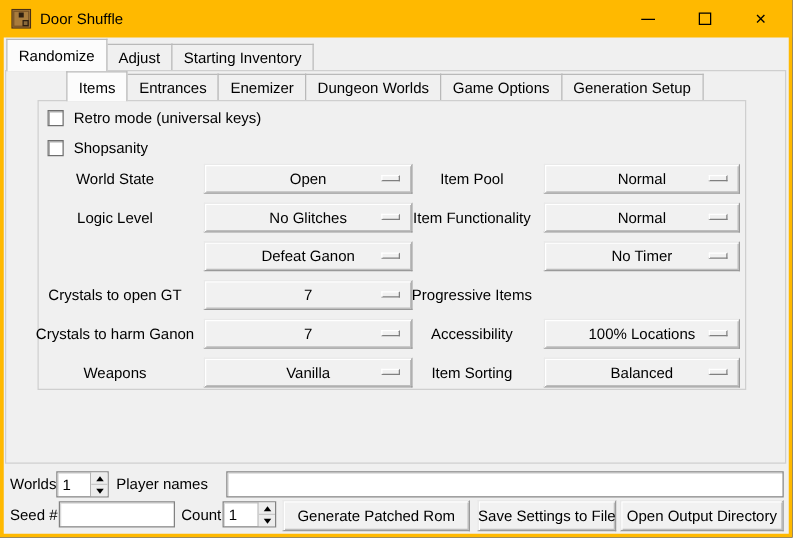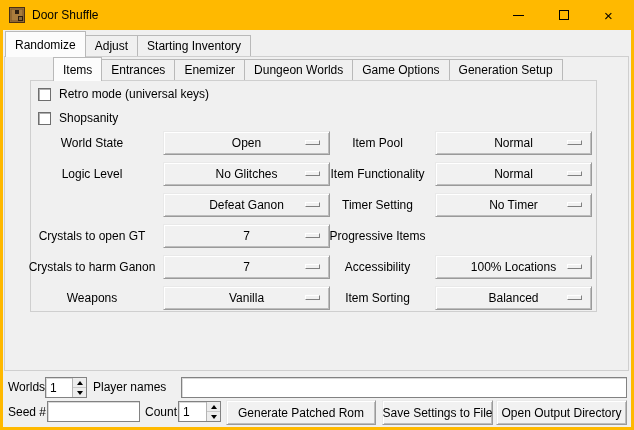--- a/index.html
+++ b/index.html
@@ -160,21 +160,20 @@
     <span class="ddvalue">Normal</span>
     <span class="ddind"></span>
   </div>
 
   <div class="fieldlabel" style="left:325px; top:162px; width:105px;">Item Functionality</div>
   <div class="dropdown" style="left:435px; top:162px; width:157px;">
     <span class="ddvalue">Normal</span>
     <span class="ddind"></span>
   </div>
 
-  <div class="fieldlabel" style="left:325px; top:193px; width:105px;">Timer Setting</div>
   <div class="dropdown" style="left:435px; top:193px; width:157px;">
     <span class="ddvalue">No Timer</span>
     <span class="ddind"></span>
   </div>
 
   <div class="fieldlabel" style="left:325px; top:224px; width:105px;">Progressive Items</div>
 
   <div class="fieldlabel" style="left:325px; top:255px; width:105px;">Accessibility</div>
   <div class="dropdown" style="left:435px; top:255px; width:157px;">
     <span class="ddvalue">100% Locations</span>

